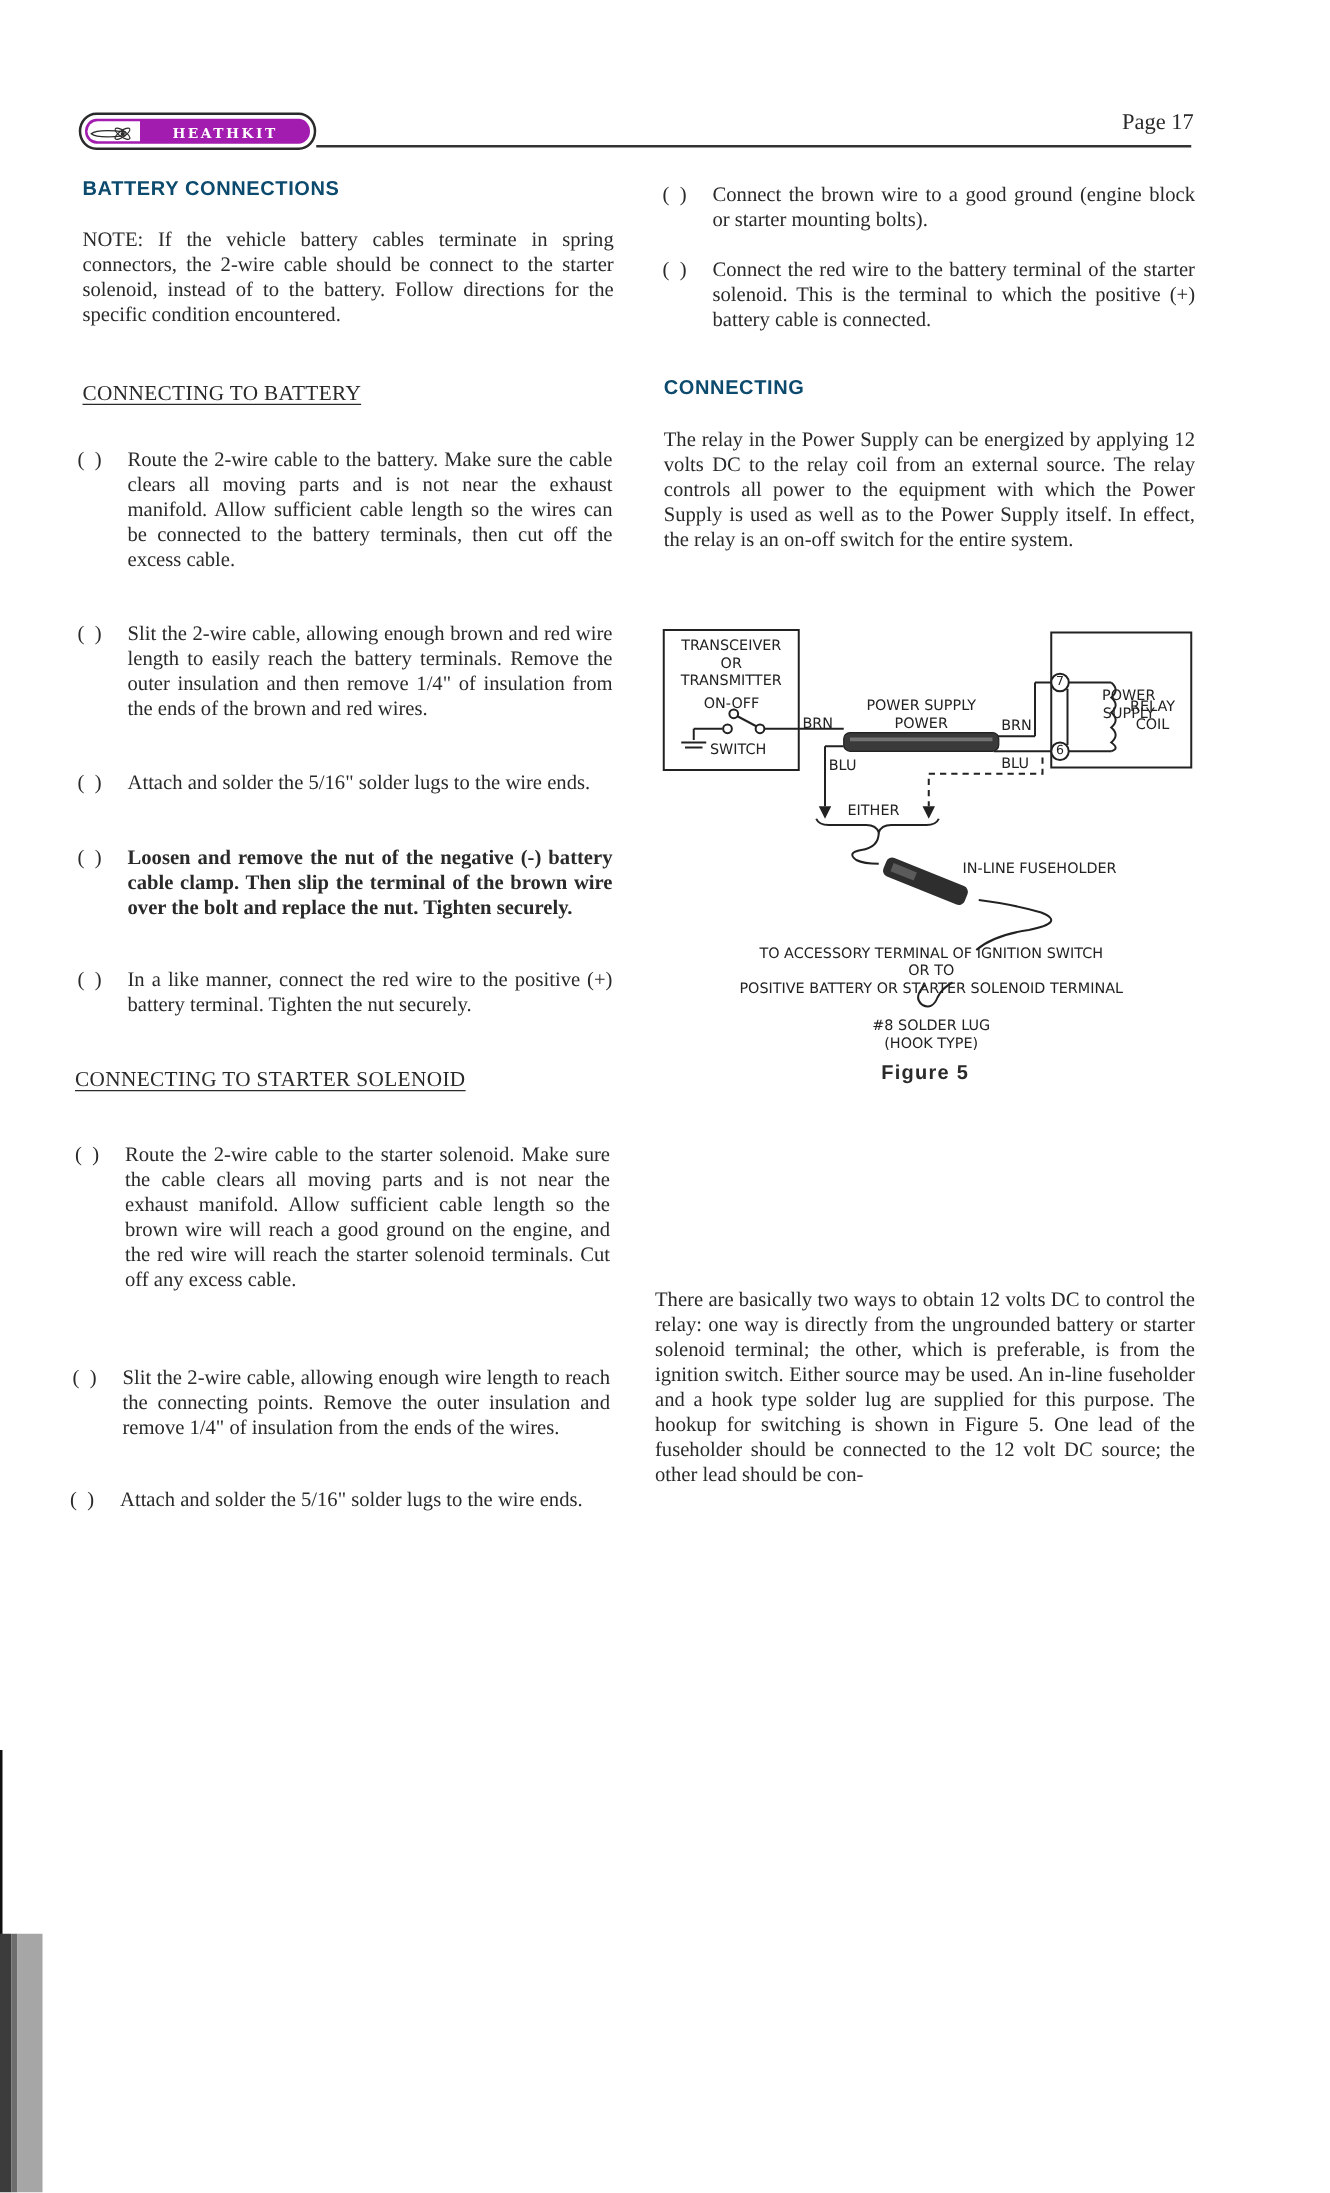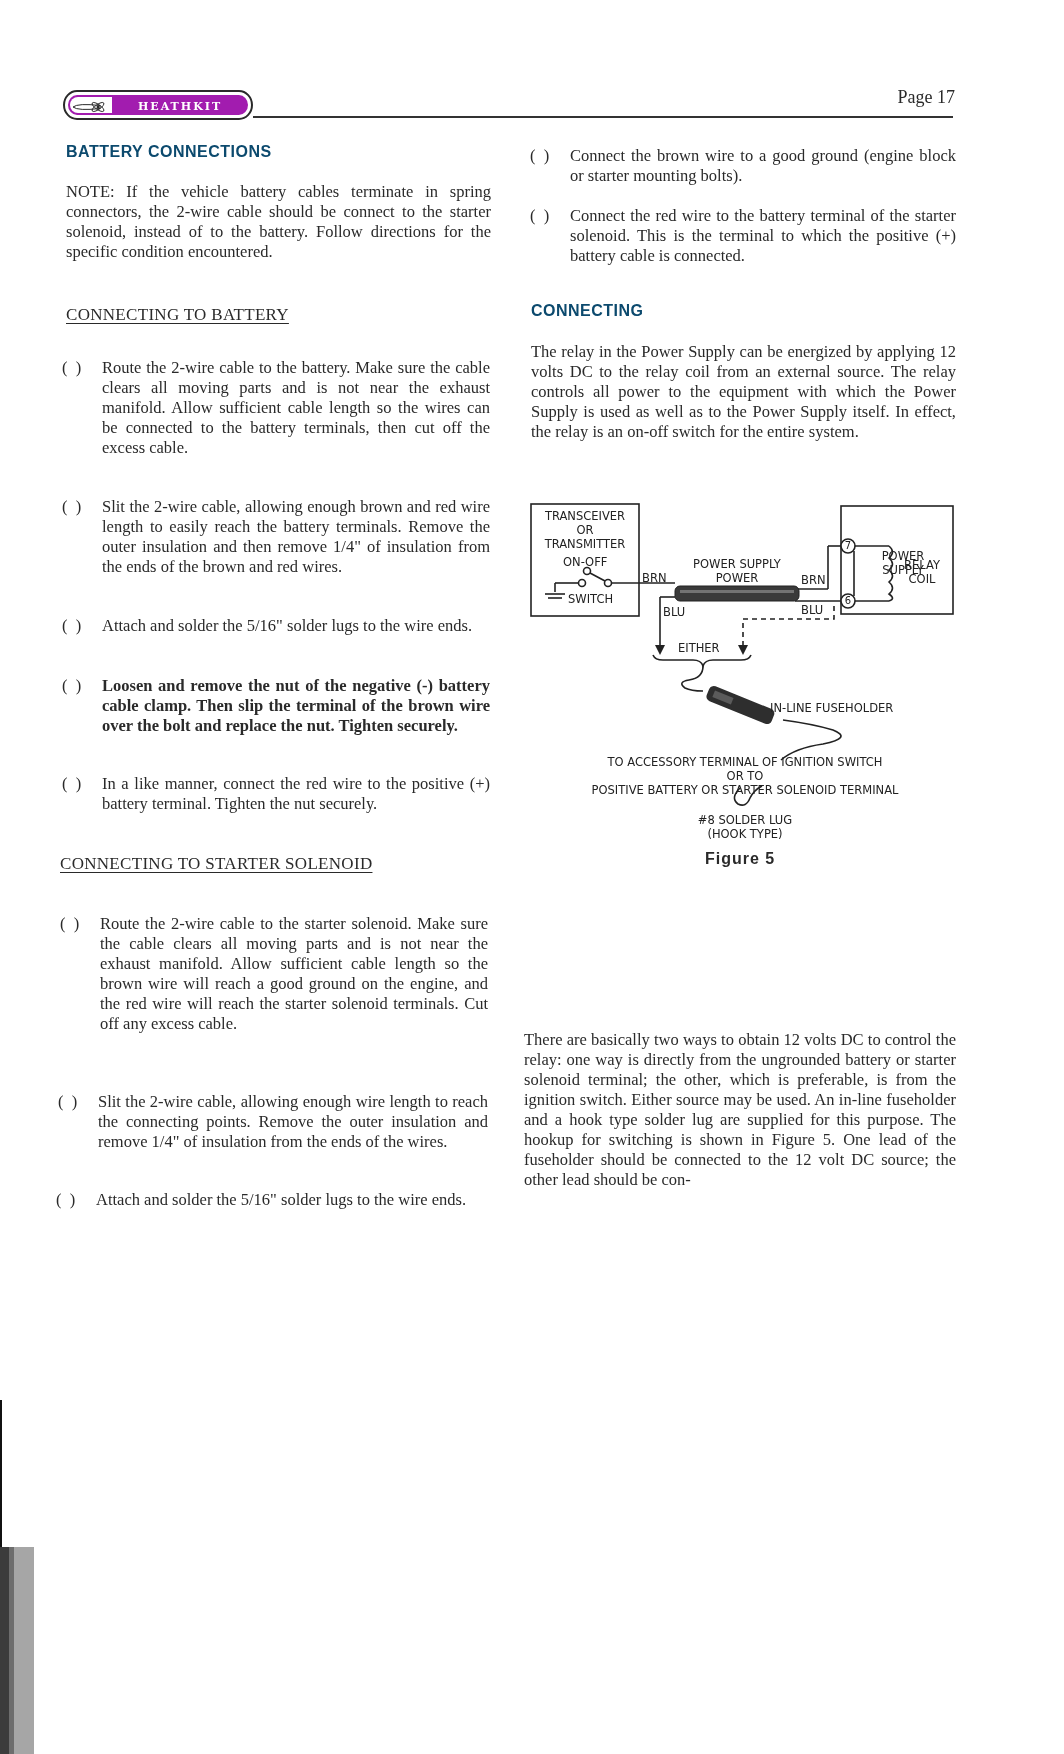--- a/index.html
+++ b/index.html
@@ -217,21 +217,21 @@
       <div>POWER</div>
       <div>SUPPLY</div>
     </div>
     <div class="flabel" style="left:371px; top:63px; width:52px;">
       <div>RELAY</div>
       <div>COIL</div>
     </div>
     <div class="flabel" style="left:317px; top:44px; width:12px; font-size:10px;">7</div>
     <div class="flabel" style="left:317px; top:99px; width:12px; font-size:10px;">6</div>
     <div class="flabel" style="left:153px; top:146px;">EITHER</div>
-    <div class="flabel" style="left:245px; top:192px;margin-top:14px;">IN-LINE FUSEHOLDER</div>
+    <div class="flabel" style="left:245px; top:192px;">IN-LINE FUSEHOLDER</div>
     <div class="flabel" style="left:0; top:260px; width:440px;">
       <div>TO ACCESSORY TERMINAL OF IGNITION SWITCH</div>
       <div>OR TO</div>
       <div>POSITIVE BATTERY OR STARTER SOLENOID TERMINAL</div>
     </div>
     <div class="flabel" style="left:130px; top:318px; width:180px;">
       <div>#8 SOLDER LUG</div>
       <div>(HOOK TYPE)</div>
     </div>
     <div class="fig-caption" style="left:180px; top:355px;">Figure 5</div>

